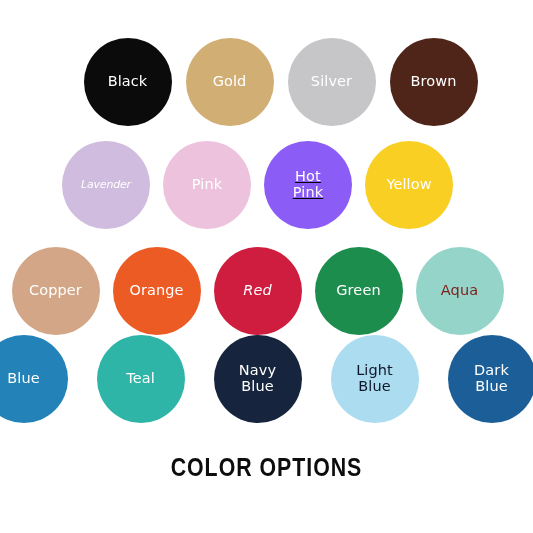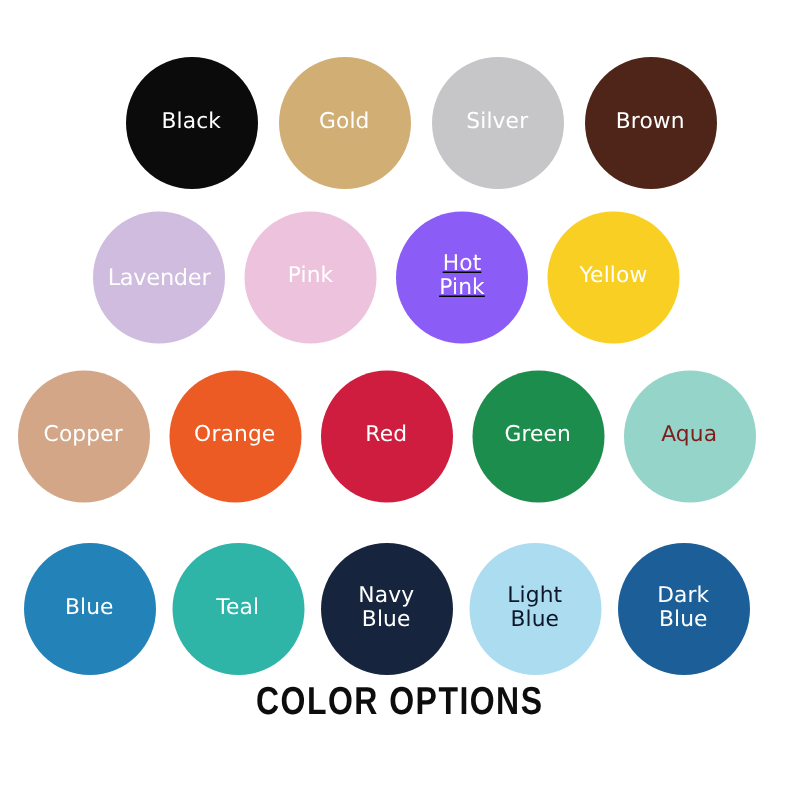--- a/index.html
+++ b/index.html
@@ -24,21 +24,21 @@
     left: 0;
     width: 515px;
     display: flex;
     flex-direction: row;
     justify-content: center;
     align-items: center;
   }
   .swatch-row.row-1 { top: 38px;  height: 88px; gap: 14px; padding-left: 46px; box-sizing: border-box; }
   .swatch-row.row-2 { top: 141px; height: 88px; gap: 13px; }
   .swatch-row.row-3 { top: 247px; height: 88px; gap: 13px; }
-  .swatch-row.row-4 { top: 362px; height: 88px; gap: 11px; }
+  .swatch-row.row-4 { top: 335px; height: 88px; gap: 29px; }
 
   .swatch {
     width: 88px;
     height: 88px;
     border-radius: 50%;
     display: flex;
     align-items: center;
     justify-content: center;
     flex: 0 0 auto;
   }
@@ -46,22 +46,23 @@
     font-family: "DejaVu Sans", sans-serif;
     font-size: 14.5px;
     font-weight: 400;
     line-height: 1.08;
     text-align: center;
     letter-spacing: 0.1px;
     white-space: pre-line;
     padding: 0 3px;
   }
   .swatch-label.small {
-    font-size: 15px;
+    font-size: 11px;
     letter-spacing: -0.2px;
+    font-style: italic;
   }
   #board-title {
     position: absolute;
     left: 0;
     top: 452px;
     width: 533px;
     text-align: center;
     font-family: "Liberation Sans Narrow", "Liberation Sans", sans-serif;
     font-weight: 700;
     font-size: 26px;
@@ -107,21 +108,21 @@
     </div>
   </div>
 
   <div class="swatch-row row-3">
     <div class="swatch" style="background: rgb(210, 166, 135);">
       <span class="swatch-label" style="color: rgb(255, 255, 255);">Copper</span>
     </div>
     <div class="swatch" style="background: rgb(236, 91, 36);">
       <span class="swatch-label" style="color: rgb(255, 255, 255);">Orange</span>
     </div>
-    <div class="swatch" style="background: rgb(206, 29, 62);">
+    <div class="swatch" style="background: rgb(206, 29, 62); font-style: italic;">
       <span class="swatch-label" style="color: rgb(255, 255, 255);">Red</span>
     </div>
     <div class="swatch" style="background: rgb(29, 141, 78);">
       <span class="swatch-label" style="color: #ffffff;">Green</span>
     </div>
     <div class="swatch" style="background: rgb(148, 212, 201);">
       <span class="swatch-label" style="color: #7f1d1d;">Aqua</span>
     </div>
   </div>
 

